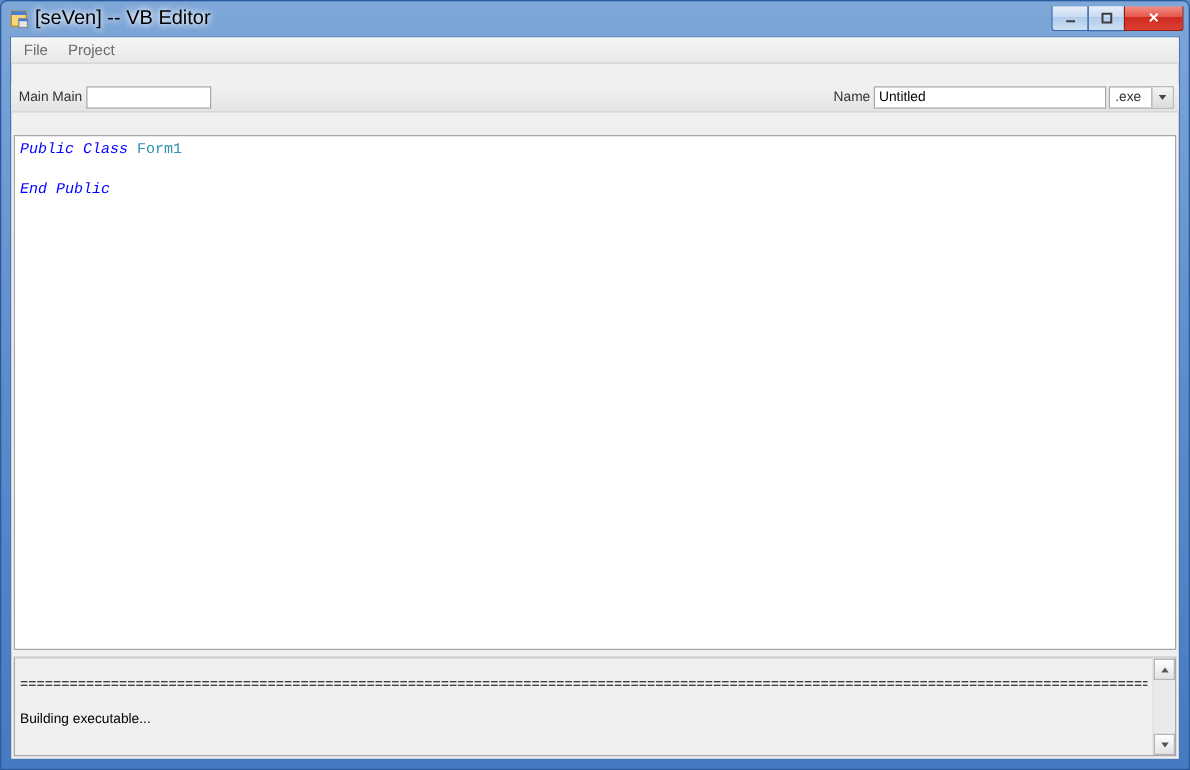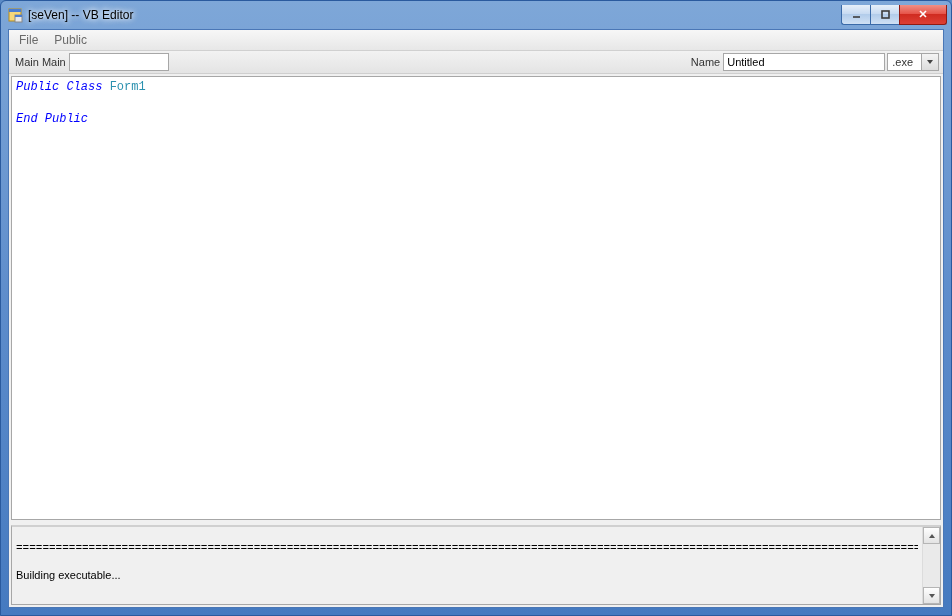--- a/index.html
+++ b/index.html
@@ -30,21 +30,21 @@
     padding: 0 4px 0 6px;
     color: #1a1a1a;
     position: relative;
   }
   .titlebar .icon {
     width: 16px; height: 16px; margin-right: 5px;
     display: inline-flex; align-items: center; justify-content: center;
   }
   .titlebar .title {
     flex: 1;
-    font-size: 12px;
+    font-size: 16px;
     color: #000;
     text-shadow: 0 0 6px #ffffff, 0 0 6px #ffffff;
   }
   .win-btns {
     display: flex;
     gap: 0;
   }
   .win-btn {
     height: 20px;
     border: 1px solid #3a6aa8;
@@ -76,20 +76,21 @@
 
   
   .client {
     flex: 1;
     margin: 0 7px 7px 7px;
     background: #f0f0f0;
     border: 1px solid #4a77b6;
     box-sizing: border-box;
     display: flex;
     flex-direction: column;
+    gap: 16px;
   }
   
   .menubar {
     height: 20px;
     background: linear-gradient(to bottom, #f7f7f7, #e7e7e7);
     border-bottom: 1px solid #d0d0d0;
     display: flex;
     align-items: stretch;
     padding-left: 2px;
   }
@@ -117,21 +118,21 @@
     height: 18px;
     border: 1px solid #a7a7a7;
     background: #fff;
     box-sizing: border-box;
     font-family: inherit;
     font-size: 11px;
     padding: 0 3px;
   }
   #main-class-input { width: 100px;}
   .tb-spacer { flex: 1; }
-  #name-input { width: 162px;}
+  #name-input { width: 186px;}
   .combo {
     display: flex;
     align-items: stretch;
     height: 18px;
     border: 1px solid #a7a7a7;
     background: #fff;
     box-sizing: border-box;
   }
   .combo span {
     padding: 0 8px 0 4px;
@@ -243,21 +244,21 @@
             <line class="glyph" x1="3" y1="2" x2="9" y2="8"></line>
             <line class="glyph" x1="9" y1="2" x2="3" y2="8"></line>
           </svg>
       </div>
     </div>
   </div>
 
   <div class="client">
     <div class="menubar">
       <div class="menu-item">File</div>
-      <div class="menu-item">Public</div>
+      <div class="menu-item">Project</div>
     </div>
 
     <div class="toolbar">
       <label>Main Main</label>
       <input id="main-class-input" class="tb-input" type="text" value="" style="">
       <div class="tb-spacer"></div>
       <label>Name</label>
       <input id="name-input" class="tb-input" type="text" value="Untitled" style="">
       <div class="combo">
         <span>.exe</span>

